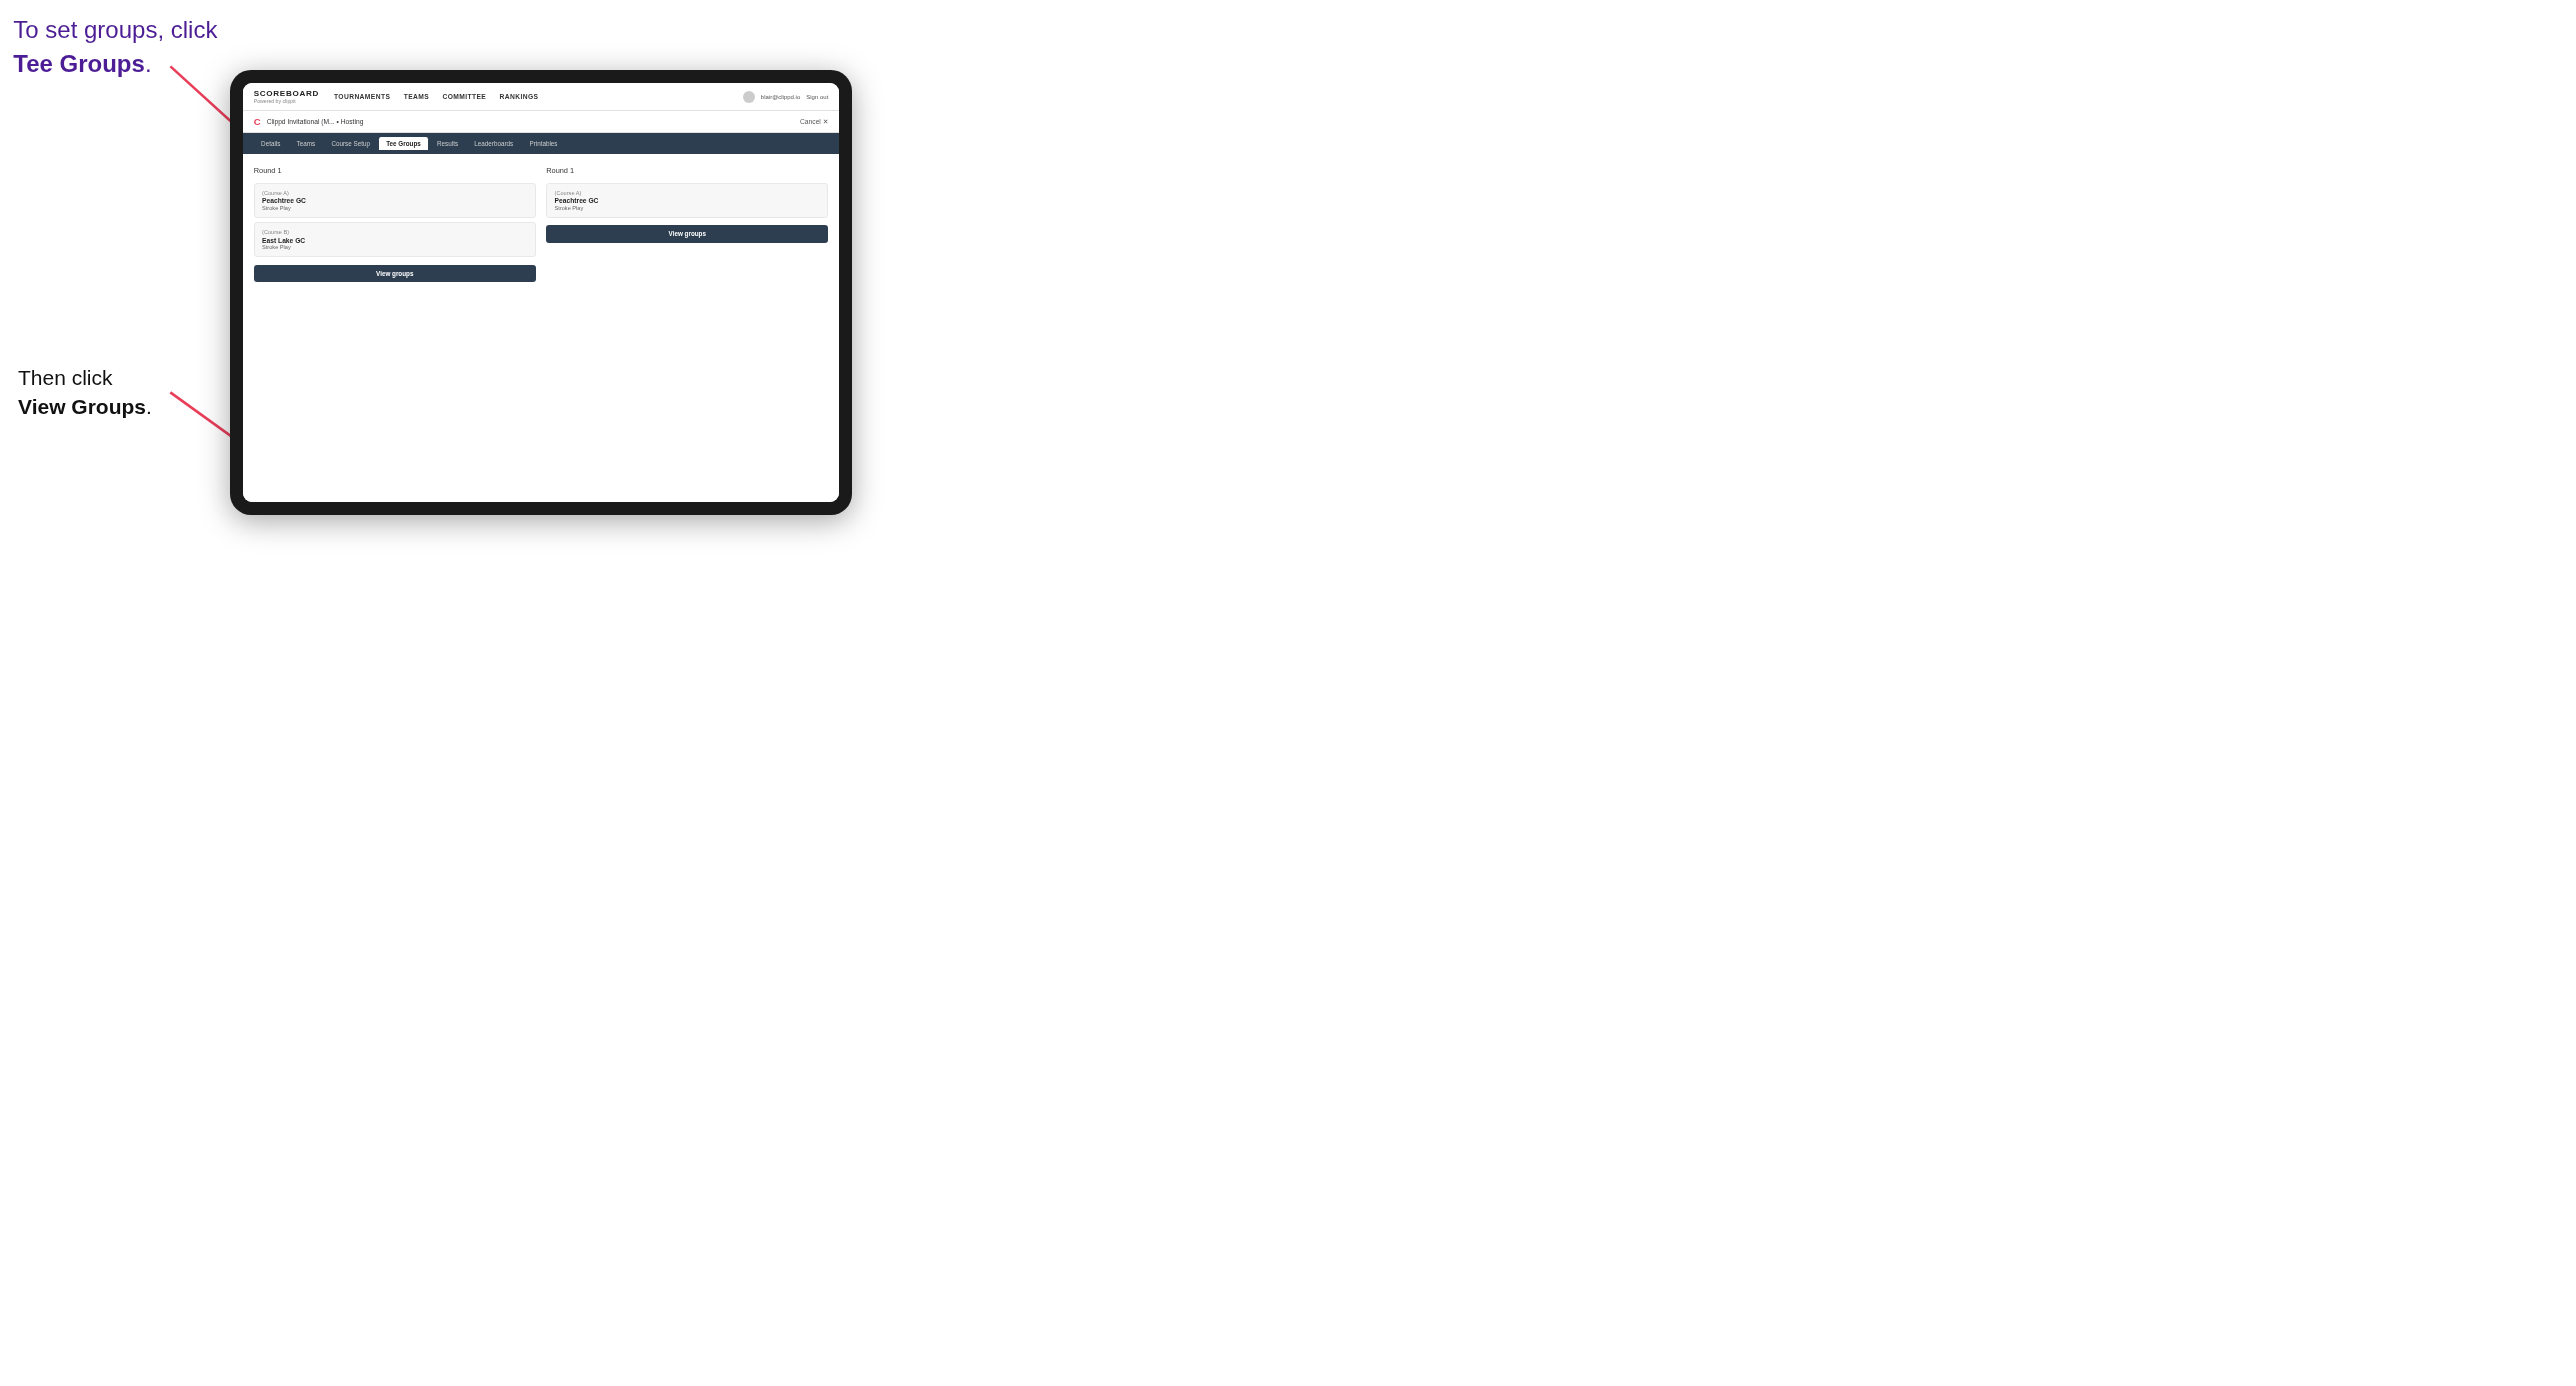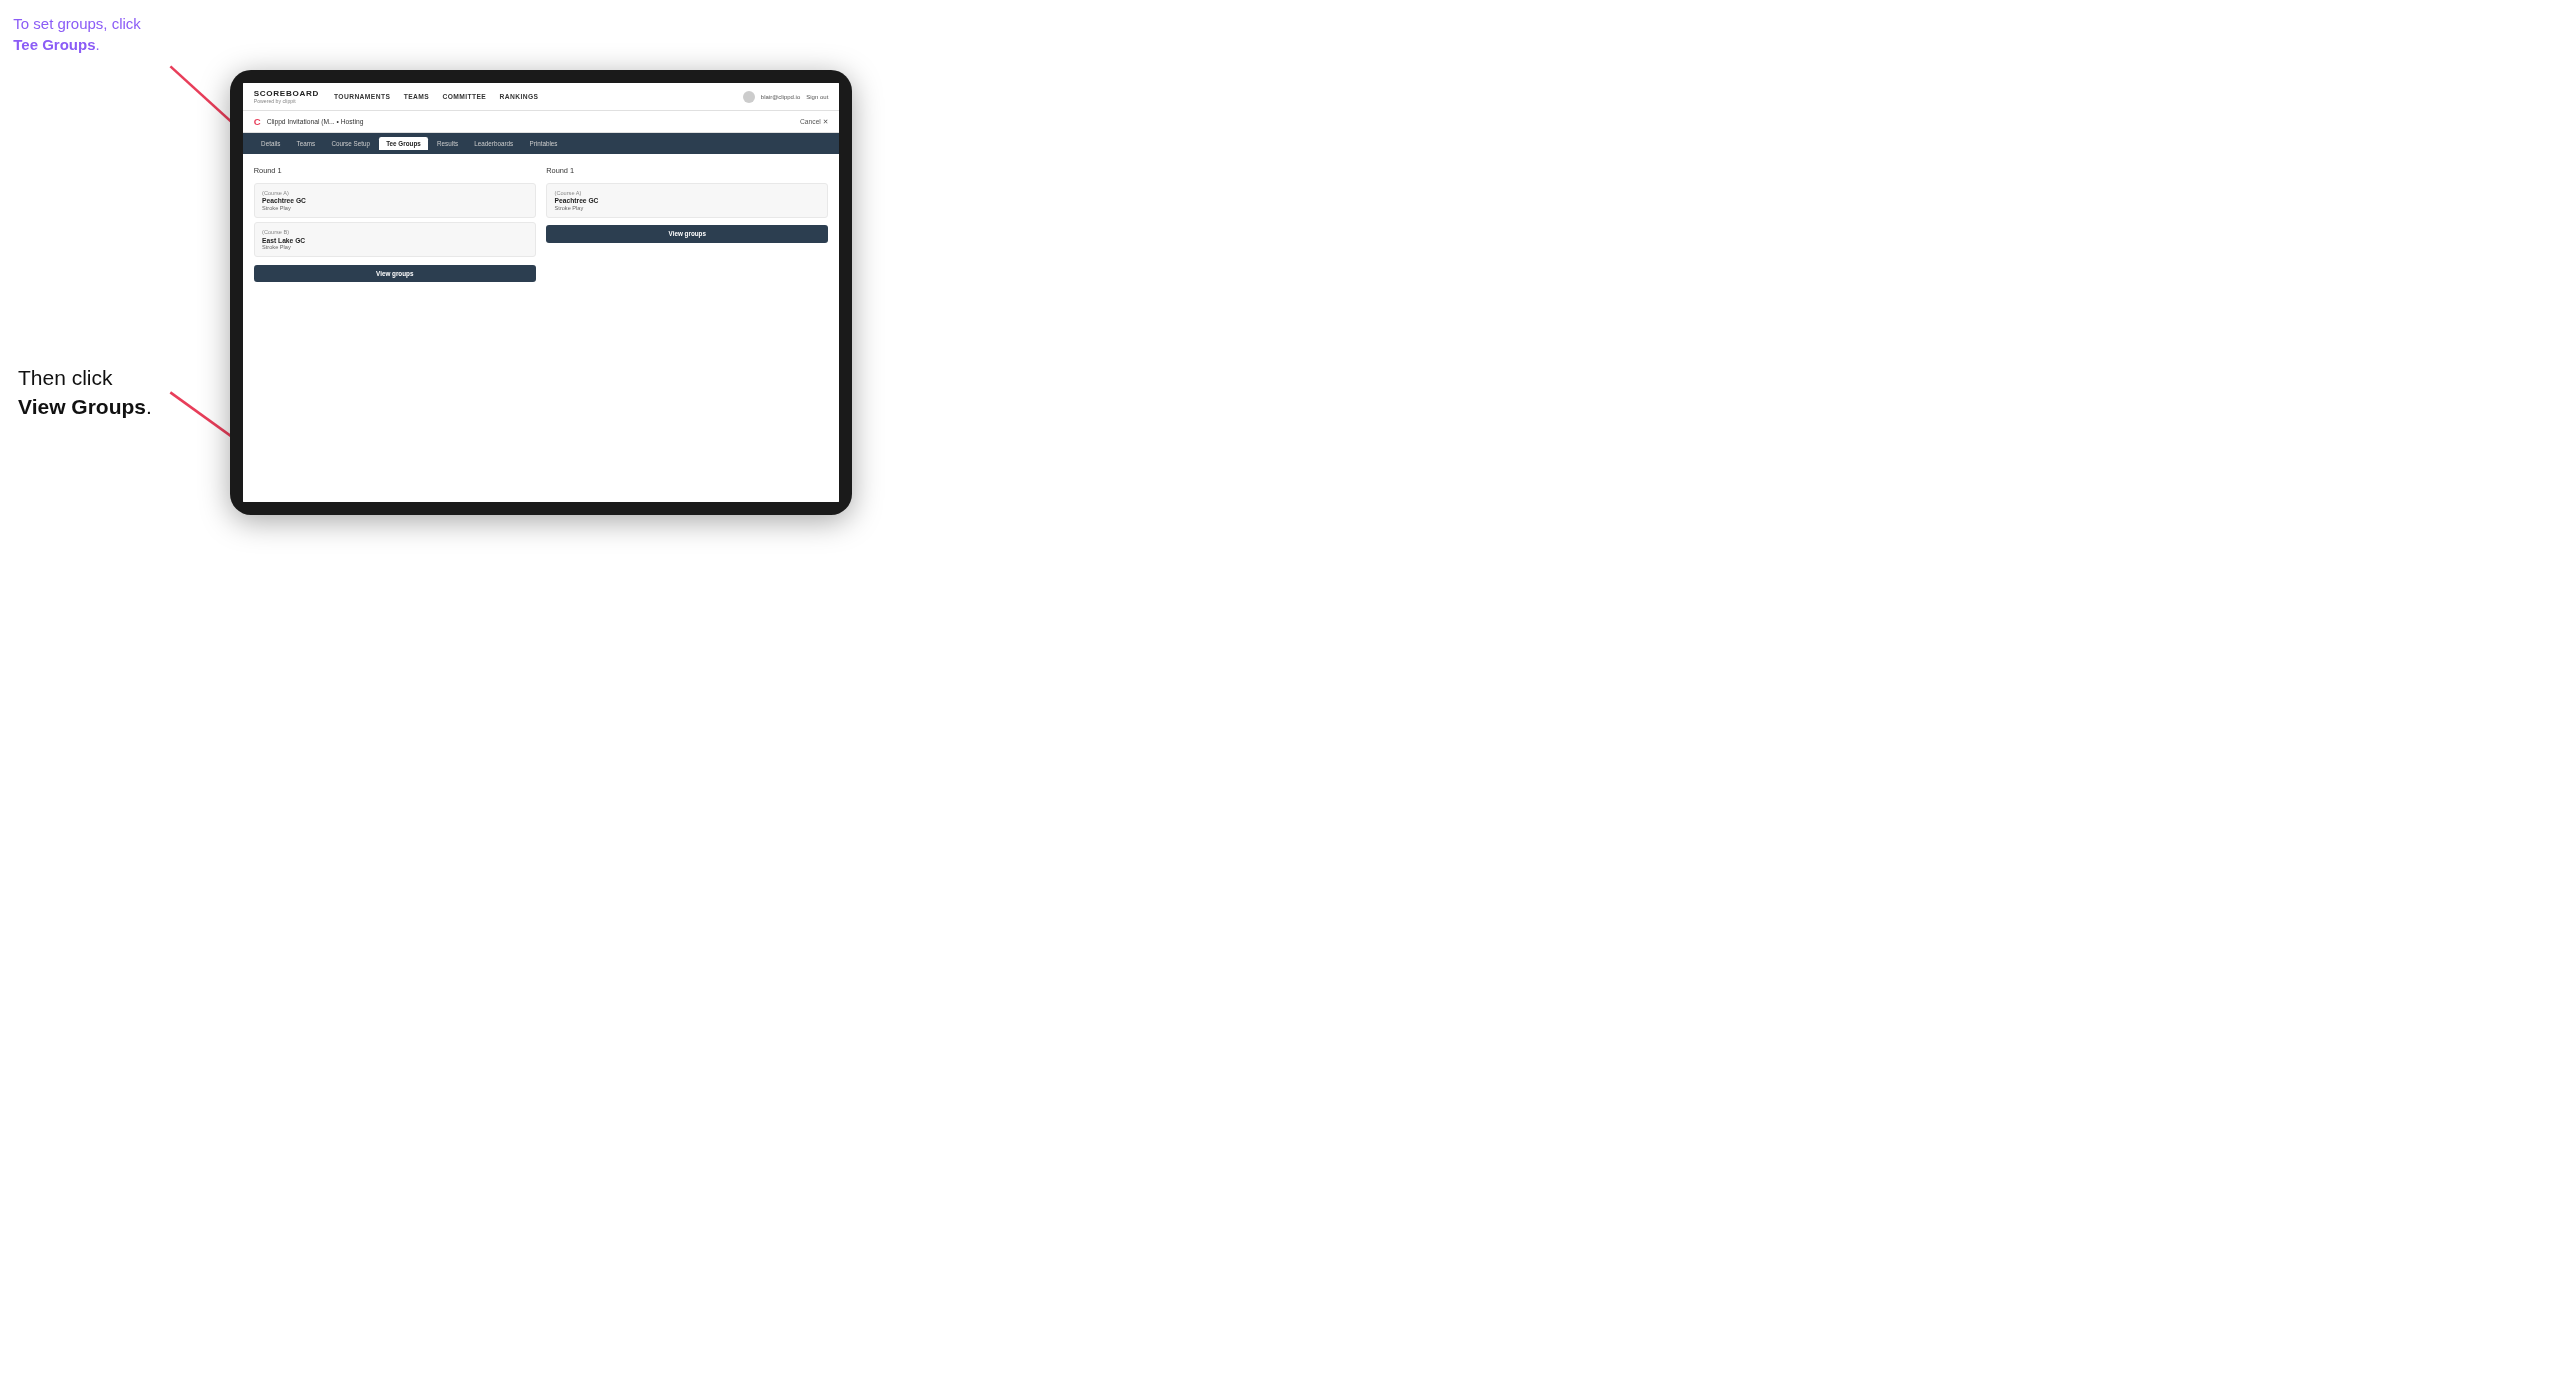--- a/index.html
+++ b/index.html
@@ -8,23 +8,23 @@
       font-family: -apple-system, BlinkMacSystemFont, 'Segoe UI', sans-serif;
       min-height: 100vh;
       position: relative;
     }
 
     
     .instruction-top {
       position: absolute;
       top: 13.3px;
       left: 13.3px;
-      font-size: 15px;
+      font-size: 24px;
       line-height: 1.4;
-      color: #8b5cf6;
+      color: #4c1d95;
     }
     .instruction-top strong {
       font-weight: 800;
     }
 
     
     .instruction-bottom {
       position: absolute;
       top: 363px;
       left: 18px;
@@ -46,21 +46,21 @@
       background: #1a1a1a;
       border-radius: 21px;
       padding: 13.3px;
       box-shadow: 0 6px 30px rgba(0,0,0,0.35);
     }
 
     .tablet-screen {
       width: 100%;
       height: 100%;
       background: #f5f5f5;
-      border-radius: 1px;
+      border-radius: 9px;
       overflow: hidden;
       display: flex;
       flex-direction: column;
     }
 
     
     .top-nav {
       background: #ffffff;
       display: flex;
       align-items: center;

